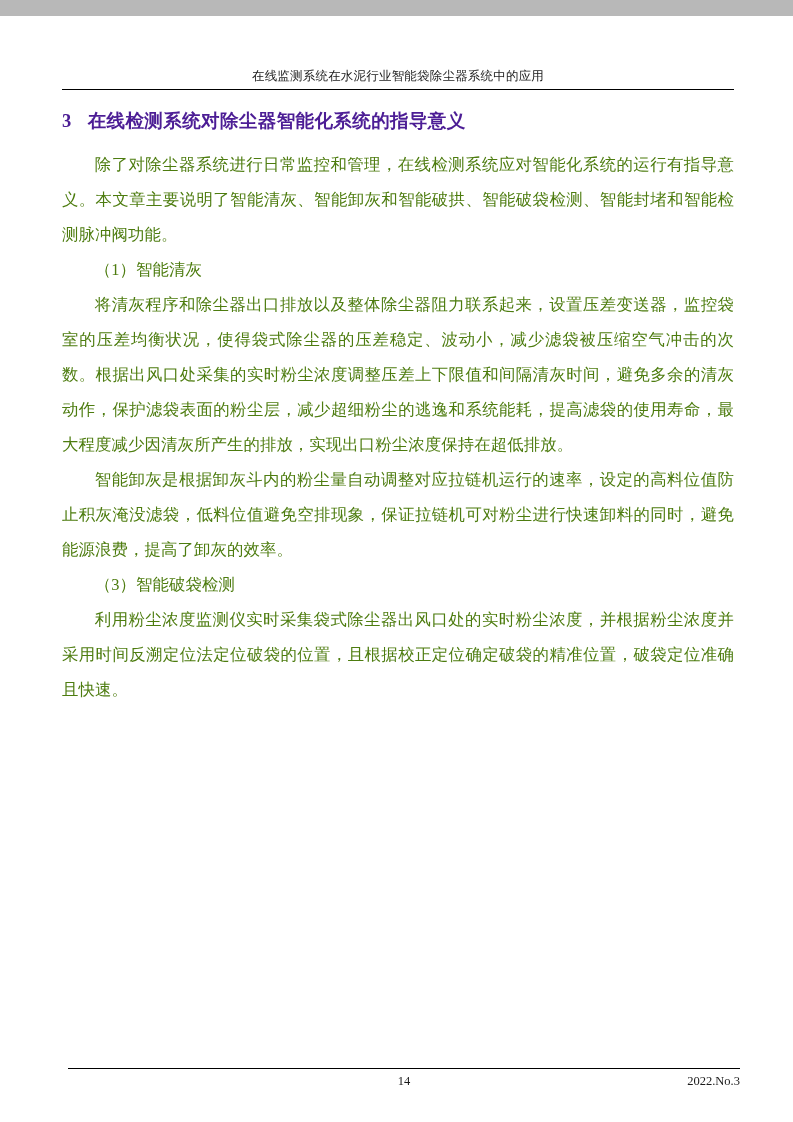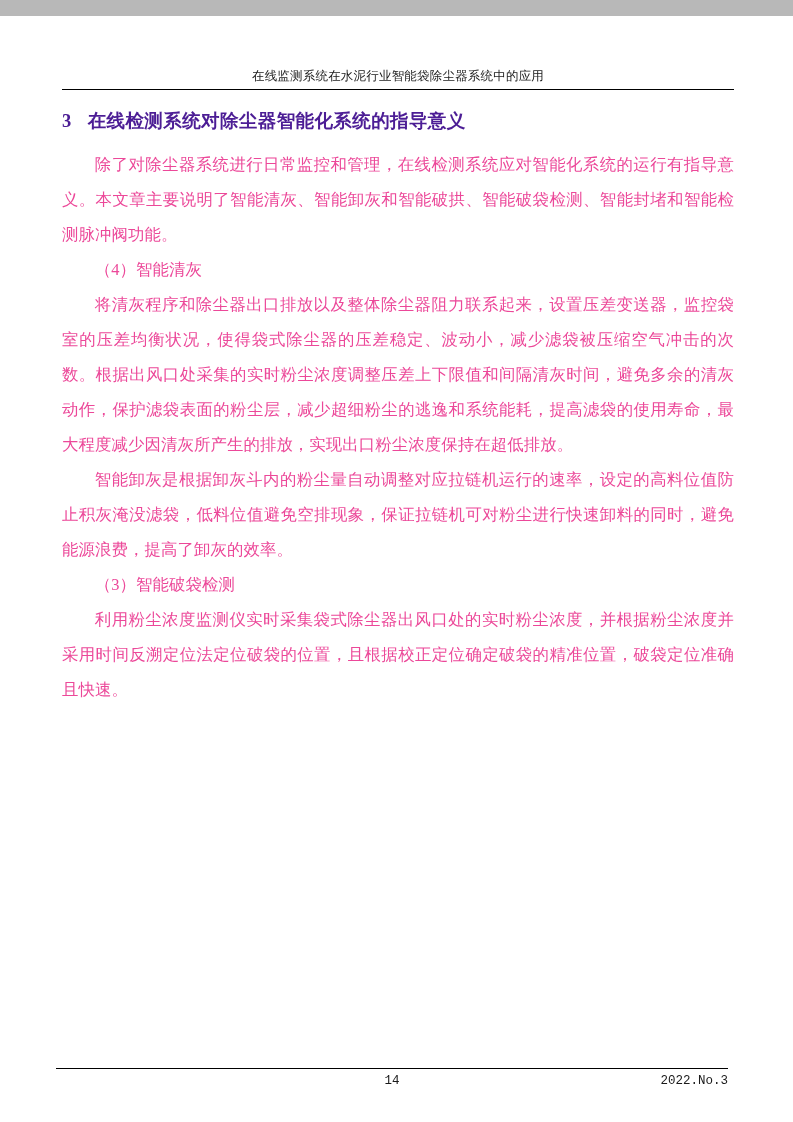--- a/index.html
+++ b/index.html
@@ -43,32 +43,31 @@
     color: #4c1d95;
     letter-spacing: 0.4px;
   }
   h2.section-title .num {
     margin-right: 16px;
   }
   p.body-para {
     font-size: 16.4px;
     line-height: 35px;
     margin: 0;
-    color: #ec4899;
+    color: #4d7c0f;
     text-align: justify;
     text-justify: inter-ideograph;
     text-indent: 2em;
     letter-spacing: 0.1px;
   }
   .footer {
     position: absolute;
-    left: 56px;
+    left: 68px;
     top: 1052px;
     width: 672px;
-    font-family: Liberation Mono, monospace;
   }
   .foot-rule {
     border-bottom: 1.6px solid #000;
     margin-bottom: 5px;
   }
   .foot-row {
     position: relative;
     height: 20px;
     font-size: 12.5px;
     color: #1a1a1a;
@@ -93,21 +92,21 @@
   <div class="page-inner">
 
     <div class="running-head">在线监测系统在水泥行业智能袋除尘器系统中的应用</div>
     <div class="head-rule"></div>
 
     <h2 class="section-title">
       <span class="num">3</span><span>在线检测系统对除尘器智能化系统的指导意义</span>
     </h2>
 
     <p class="body-para">除了对除尘器系统进行日常监控和管理，在线检测系统应对智能化系统的运行有指导意义。本文章主要说明了智能清灰、智能卸灰和智能破拱、智能破袋检测、智能封堵和智能检测脉冲阀功能。</p>
-    <p class="body-para">（4）智能清灰</p>
+    <p class="body-para">（1）智能清灰</p>
     <p class="body-para">将清灰程序和除尘器出口排放以及整体除尘器阻力联系起来，设置压差变送器，监控袋室的压差均衡状况，使得袋式除尘器的压差稳定、波动小，减少滤袋被压缩空气冲击的次数。根据出风口处采集的实时粉尘浓度调整压差上下限值和间隔清灰时间，避免多余的清灰动作，保护滤袋表面的粉尘层，减少超细粉尘的逃逸和系统能耗，提高滤袋的使用寿命，最大程度减少因清灰所产生的排放，实现出口粉尘浓度保持在超低排放。</p>
     <p class="body-para">智能卸灰是根据卸灰斗内的粉尘量自动调整对应拉链机运行的速率，设定的高料位值防止积灰淹没滤袋，低料位值避免空排现象，保证拉链机可对粉尘进行快速卸料的同时，避免能源浪费，提高了卸灰的效率。</p>
     <p class="body-para">（3）智能破袋检测</p>
     <p class="body-para">利用粉尘浓度监测仪实时采集袋式除尘器出风口处的实时粉尘浓度，并根据粉尘浓度并采用时间反溯定位法定位破袋的位置，且根据校正定位确定破袋的精准位置，破袋定位准确且快速。</p>
 
   </div>
 
   <div class="footer">
     <div class="foot-rule"></div>
     <div class="foot-row">

